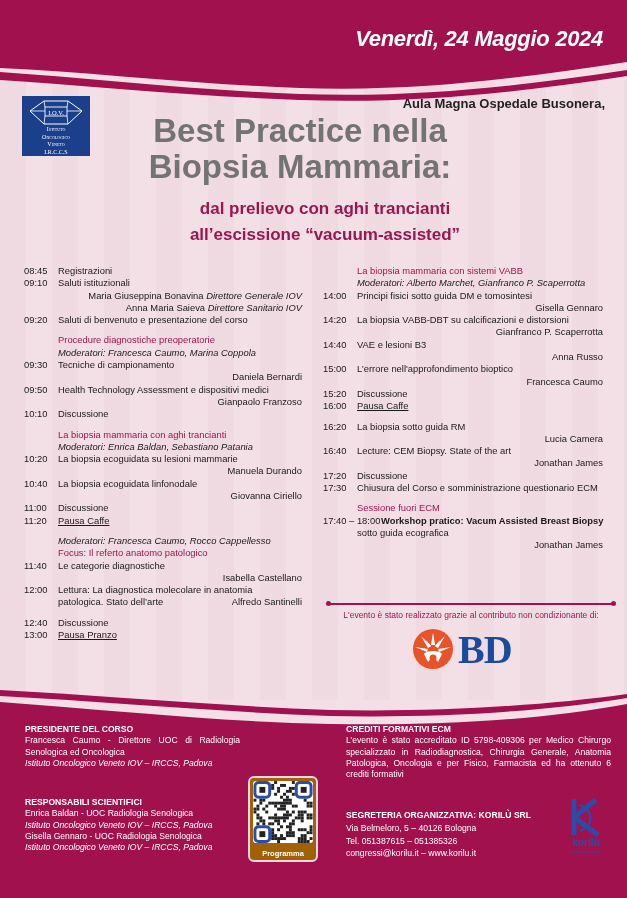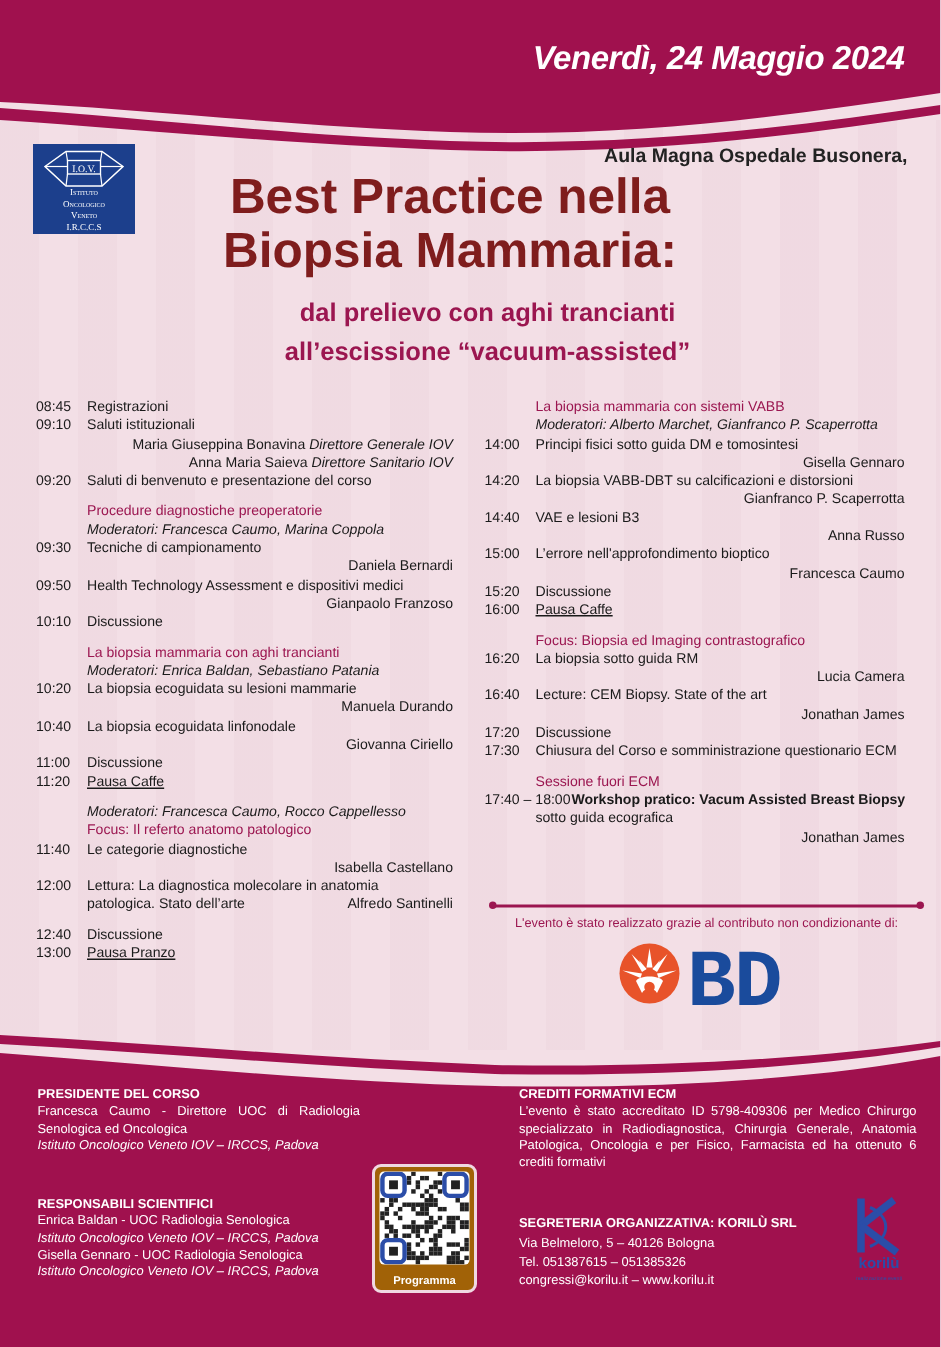--- a/index.html
+++ b/index.html
@@ -39,21 +39,21 @@
     font-variant: small-caps; top: 30px;
   }
   .venue {
     position: absolute; right: 22px; top: 94px; text-align: left;
     font-family: "Liberation Sans", sans-serif; font-weight: bold;
     font-size: 13px; line-height: 19px; color: #222;
   }
   .title-main {
     position: absolute; left: 110px; width: 380px; top: 113px; text-align: center;
     font-family: "Liberation Sans", sans-serif; font-weight: bold;
-    color: #7f1d1d; font-size: 33px; line-height: 36px;
+    color: #737373; font-size: 33px; line-height: 36px;
   }
   .title-sub {
     position: absolute; left: 100px; width: 450px; top: 196px; text-align: center;
     font-family: "Liberation Sans", sans-serif; font-weight: bold;
     color: #9b1650; font-size: 17px; line-height: 26px;
   }
   .prog { position: absolute; font-family: "Liberation Sans", sans-serif; font-size: 9.4px; color: #1a1a1a; }
   .prog-left { left: 24px; top: 265px; width: 278px; }
   .prog-right { left: 323px; top: 265px; width: 280px; }
   .row { position: relative; line-height: 12.3px; height: 12.3px; white-space: nowrap; }
@@ -74,21 +74,21 @@
   }
   .sponsor-line:before { left: -2px; }
   .sponsor-line:after { right: -2px; }
   .sponsor-text {
     position: absolute; left: 318px; width: 306px; top: 610px; text-align: center;
     font-family: "Liberation Sans", sans-serif; font-size: 8.5px; color: #9b1650;
   }
   .bd-logo { position: absolute; left: 412px; top: 628px; width: 110px; height: 44px; }
   .bd-text {
     position: absolute; left: 46px; top: -2px;
-    font-family: Liberation Mono, monospace; font-weight: bold; font-size: 54px; color: #1a4b9c; letter-spacing: -1px;
+    font-family: Liberation Serif, serif; font-weight: bold; font-size: 40px; color: #1a4b9c; letter-spacing: -1px;
   }
   .footer-band { position: absolute; left: 0; top: 682px; width: 627px; height: 216px; }
   .footer-band svg { position: absolute; left: 0; top: 0; }
   .foot { position: absolute; color: #fff; font-family: "Liberation Sans", sans-serif; font-size: 8.6px; line-height: 11.3px; }
   .foot .h { font-weight: bold; }
   .foot-pres { left: 25px; top: 724px; width: 215px; }
   .foot-resp { left: 25px; top: 797px; width: 215px; }
   .foot-ecm { left: 346px; top: 724px; width: 265px; text-align: justify; }
   .foot-seg { left: 346px; top: 809px; width: 220px; line-height: 12.8px; }
   .qr { position: absolute; left: 248px; top: 776px; width: 70px; height: 86px; border: 2px solid #f0d8e2; border-radius: 6px; background: #a16207; }
@@ -287,23 +287,20 @@
       </div>
       <div class="row">
         <span class="t">15:20</span>
         <span class="d">Discussione</span>
       </div>
       <div class="row">
         <span class="t">16:00</span>
         <span class="d u">Pausa Caffe</span>
       </div>
       <div class="row gap"></div>
-      <div class="row">
-        <span class="d section-title">Focus: Biopsia ed Imaging contrastografico</span>
-      </div>
       <div class="row">
         <span class="t">16:20</span>
         <span class="d">La biopsia sotto guida RM</span>
       </div>
       <div class="row">
         <span class="r">Lucia Camera</span>
       </div>
       <div class="row">
         <span class="t">16:40</span>
         <span class="d">Lecture: CEM Biopsy. State of the art</span>

